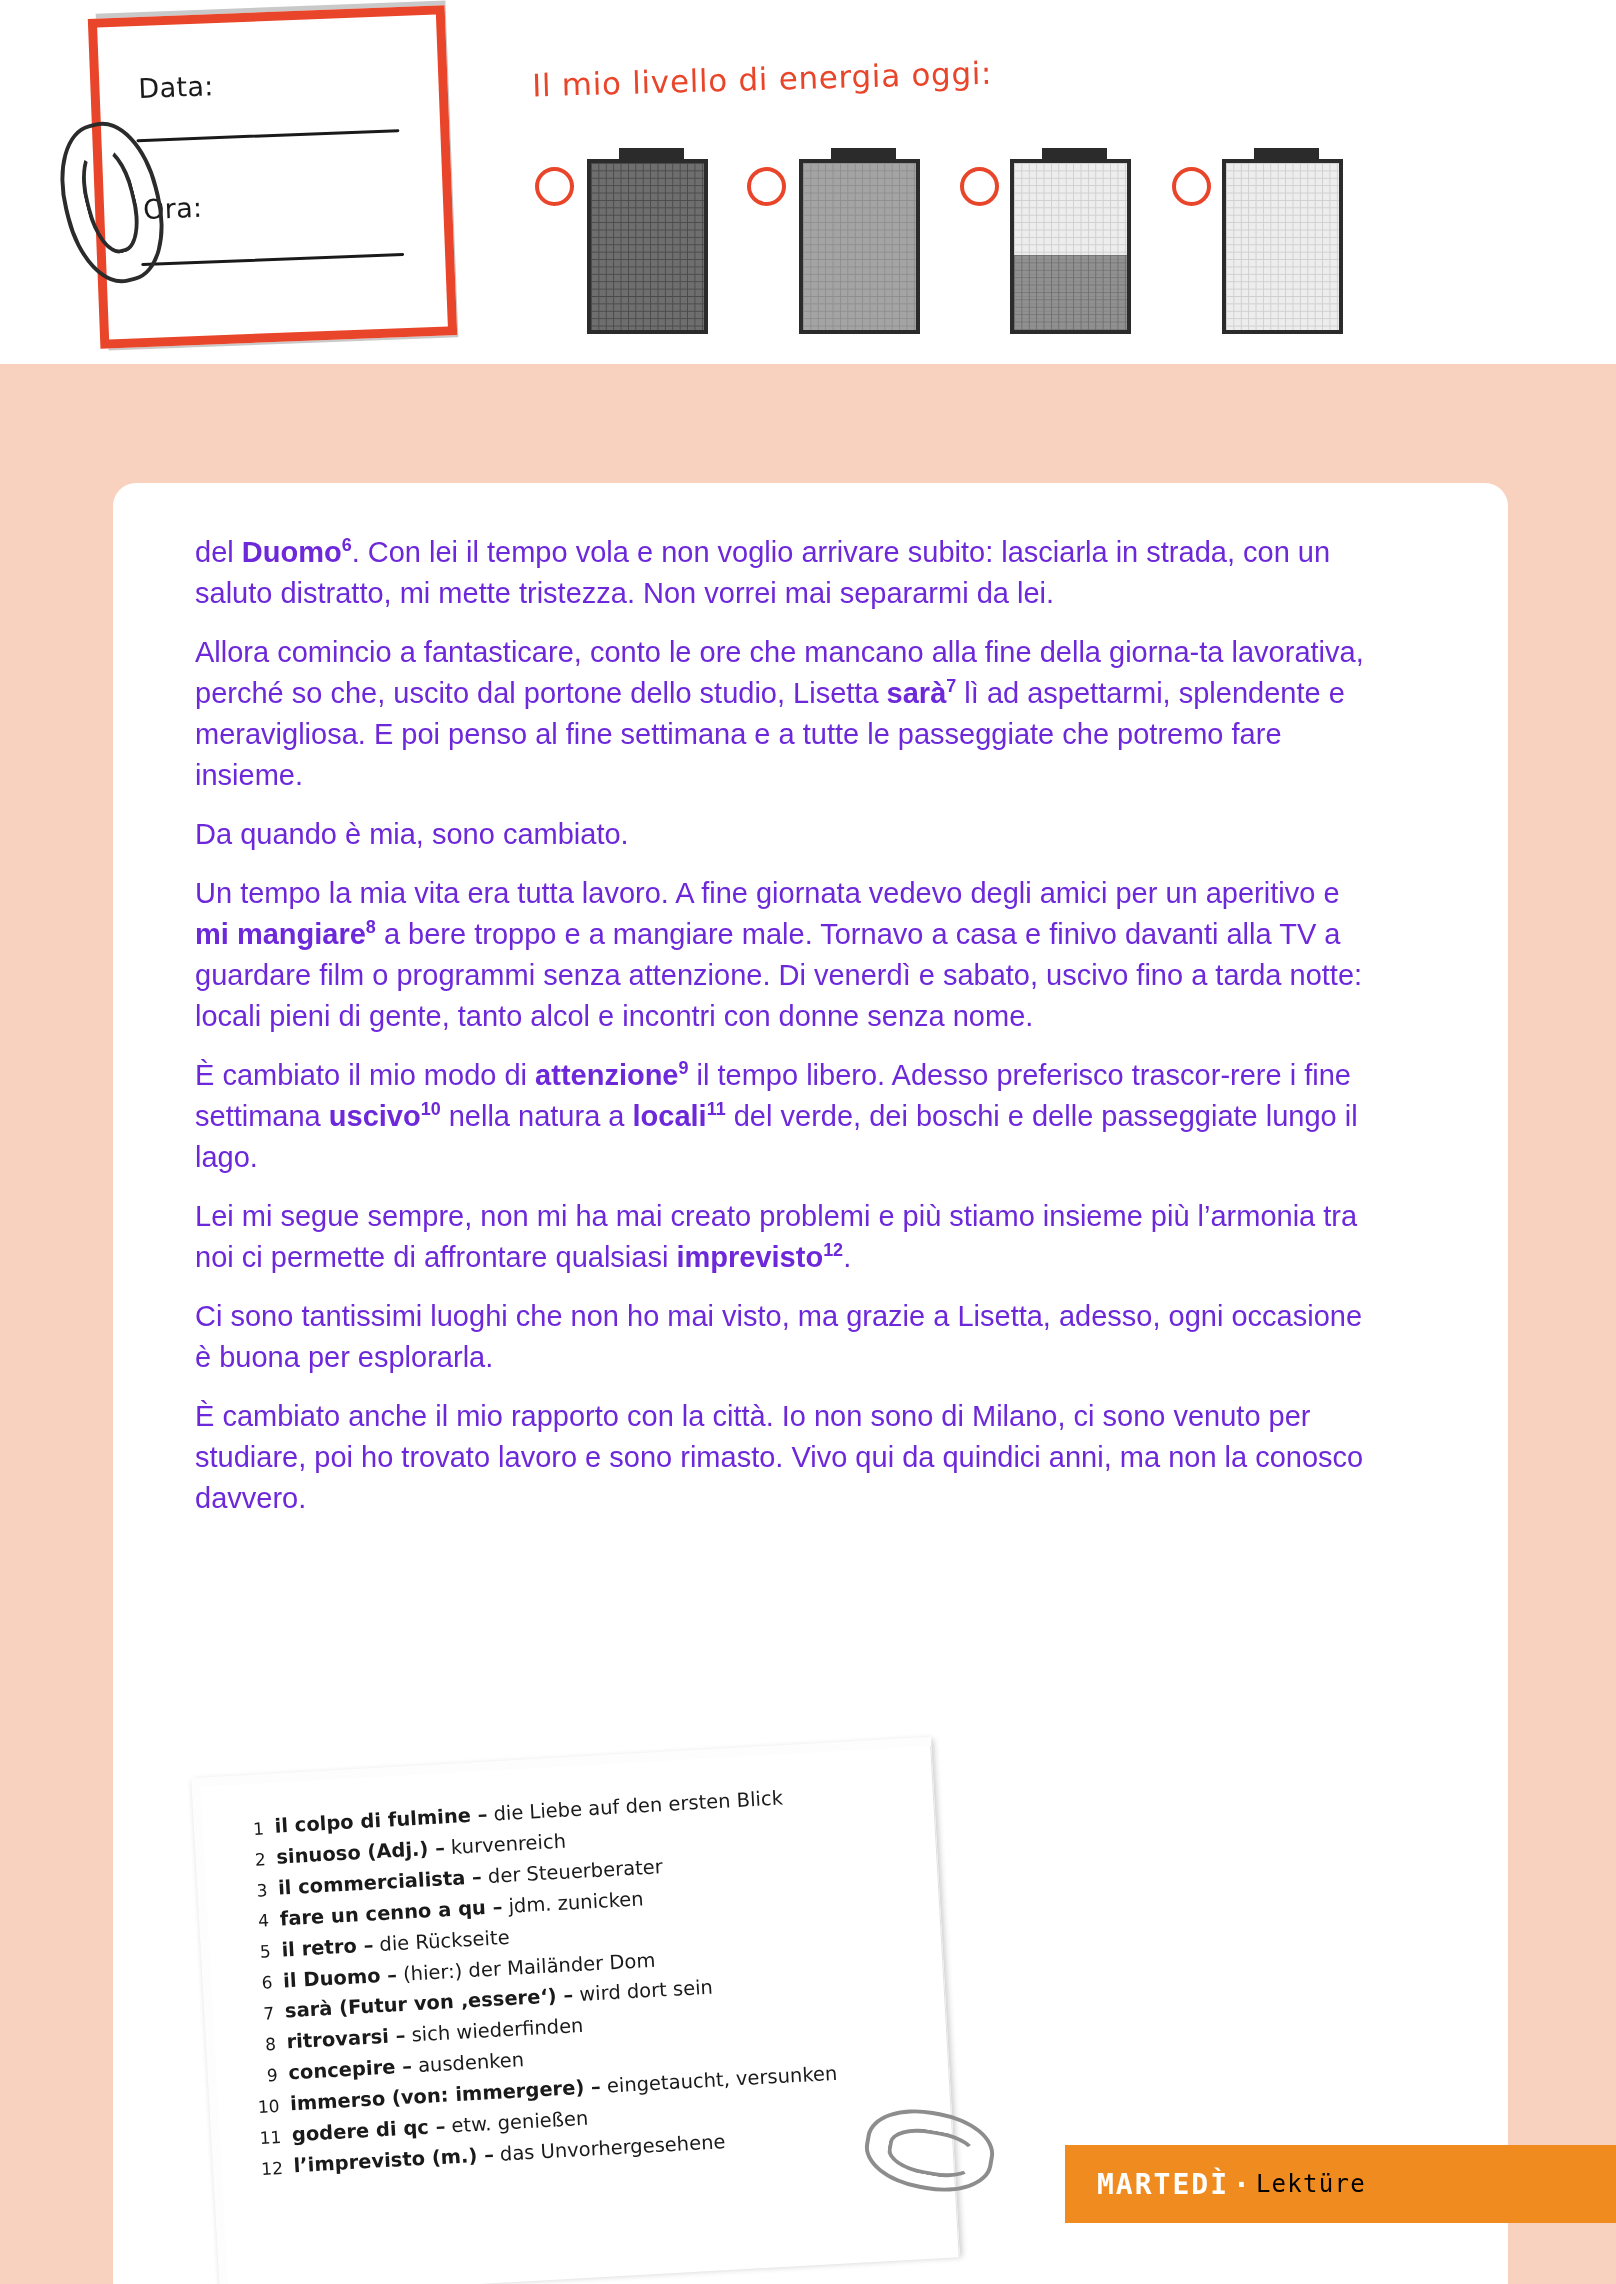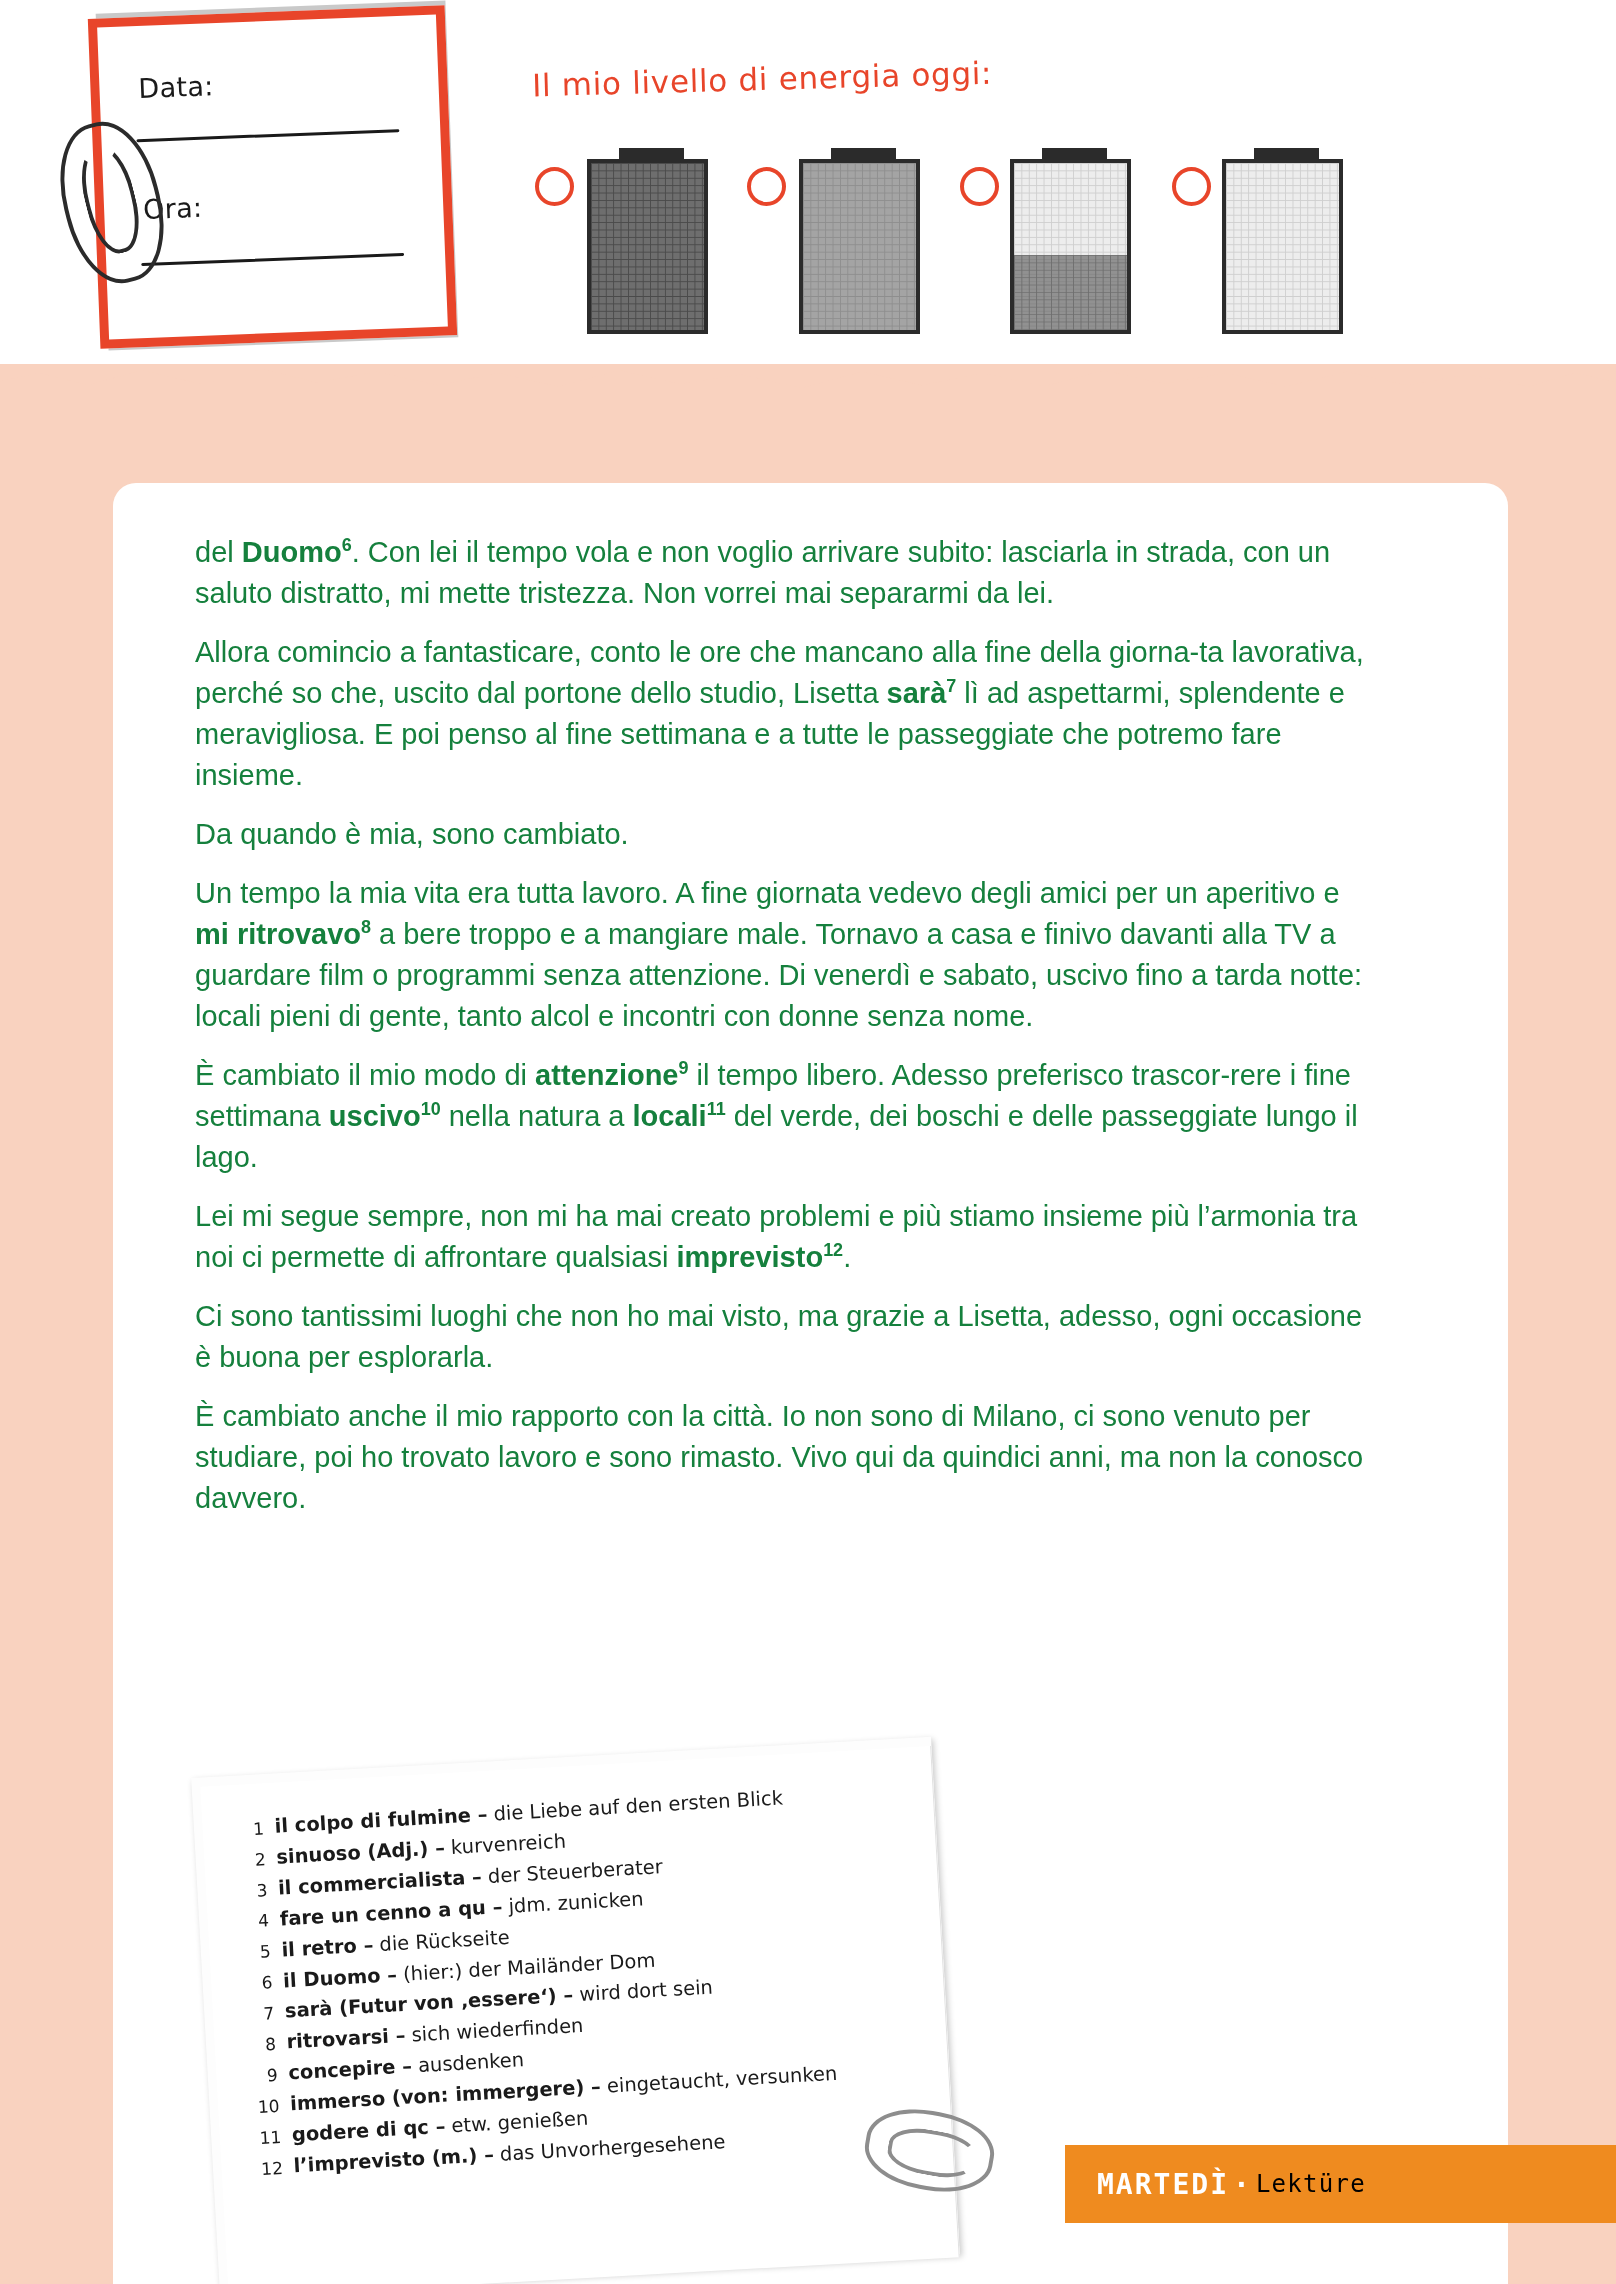--- a/index.html
+++ b/index.html
@@ -92,21 +92,21 @@
   
   .page{
     position:absolute;left:113px;top:483px;width:1395px;height:1801px;
     background:#ffffff;border-radius:23px 23px 0 0;
   }
 
   
   .text-col{
     position:absolute;left:195px;top:532px;width:1185px;
     font-family:"Liberation Sans", sans-serif;
-    font-size:29px;line-height:1.42;color:#15803d;
+    font-size:29px;line-height:1.42;color:#6d28d9;
   }
   .text-col p{margin:0 0 17.5px 0;}
   .text-col b{font-weight:bold;}
   sup{font-size:.62em;vertical-align:super;font-weight:bold;}
 
   
   .fn-paper{
     position:absolute;left:205px;top:1757px;width:741px;height:518px;
     background:#fdfdfd;
     transform:rotate(-3.2deg);
@@ -196,21 +196,21 @@
 <div class="battery" style="left:1222px;top:159px;">
   <div class="bat-fill grid-light" style="height:100%;"></div>
 </div>
 
 <div class="page"></div>
 
 <div class="text-col">
   <p>del <b>Duomo</b><sup>6</sup>. Con lei il tempo vola e non voglio arrivare subito: lasciarla in strada, con un saluto distratto, mi mette tristezza. Non vorrei mai separarmi da lei.</p>
   <p>Allora comincio a fantasticare, conto le ore che mancano alla fine della giorna-ta lavorativa, perché so che, uscito dal portone dello studio, Lisetta <b>sarà</b><sup>7</sup> lì ad aspettarmi, splendente e meravigliosa. E poi penso al fine settimana e a tutte le passeggiate che potremo fare insieme.</p>
   <p>Da quando è mia, sono cambiato.</p>
-  <p>Un tempo la mia vita era tutta lavoro. A fine giornata vedevo degli amici per un aperitivo e <b>mi ritrovavo</b><sup>8</sup> a bere troppo e a mangiare male. Tornavo a casa e finivo davanti alla TV a guardare film o programmi senza attenzione. Di venerdì e sabato, uscivo fino a tarda notte: locali pieni di gente, tanto alcol e incontri con donne senza nome.</p>
+  <p>Un tempo la mia vita era tutta lavoro. A fine giornata vedevo degli amici per un aperitivo e <b>mi mangiare</b><sup>8</sup> a bere troppo e a mangiare male. Tornavo a casa e finivo davanti alla TV a guardare film o programmi senza attenzione. Di venerdì e sabato, uscivo fino a tarda notte: locali pieni di gente, tanto alcol e incontri con donne senza nome.</p>
   <p>È cambiato il mio modo di <b>attenzione</b><sup>9</sup> il tempo libero. Adesso preferisco trascor-rere i fine settimana <b>uscivo</b><sup>10</sup> nella natura a <b>locali</b><sup>11</sup> del verde, dei boschi e delle passeggiate lungo il lago.</p>
   <p>Lei mi segue sempre, non mi ha mai creato problemi e più stiamo insieme più l’armonia tra noi ci permette di affrontare qualsiasi <b>imprevisto</b><sup>12</sup>.</p>
   <p>Ci sono tantissimi luoghi che non ho mai visto, ma grazie a Lisetta, adesso, ogni occasione è buona per esplorarla.</p>
   <p>È cambiato anche il mio rapporto con la città. Io non sono di Milano, ci sono venuto per studiare, poi ho trovato lavoro e sono rimasto. Vivo qui da quindici anni, ma non la conosco davvero.</p>
 </div>
 
 <div class="fn-paper"></div>
 <div class="fn-paper2"></div>
 <div class="fn-list">
   <div class="fn-row">

